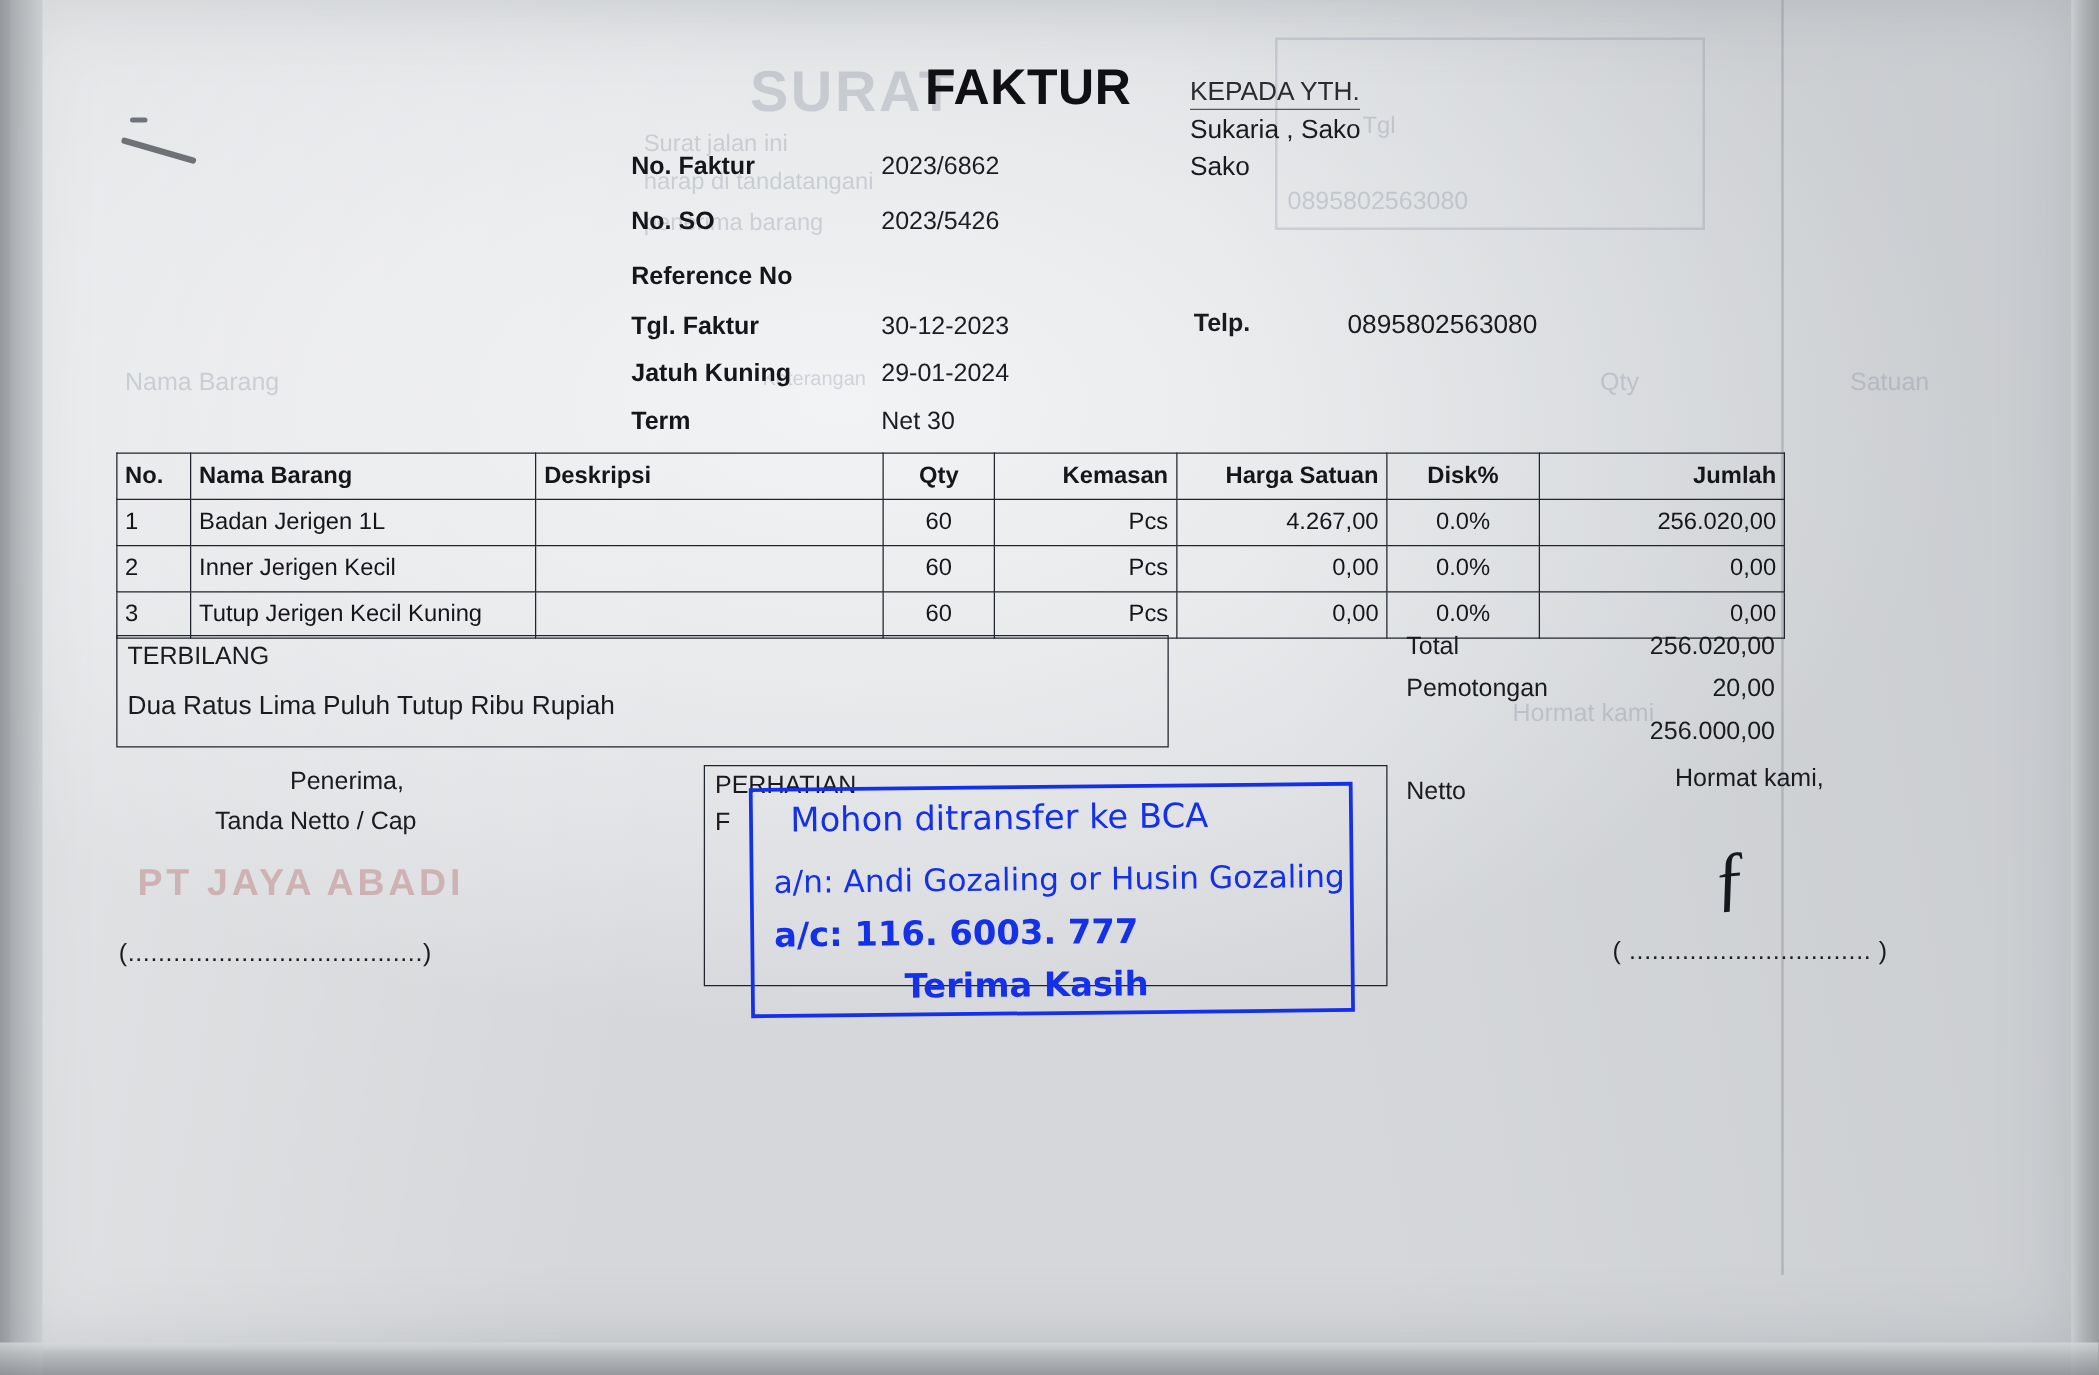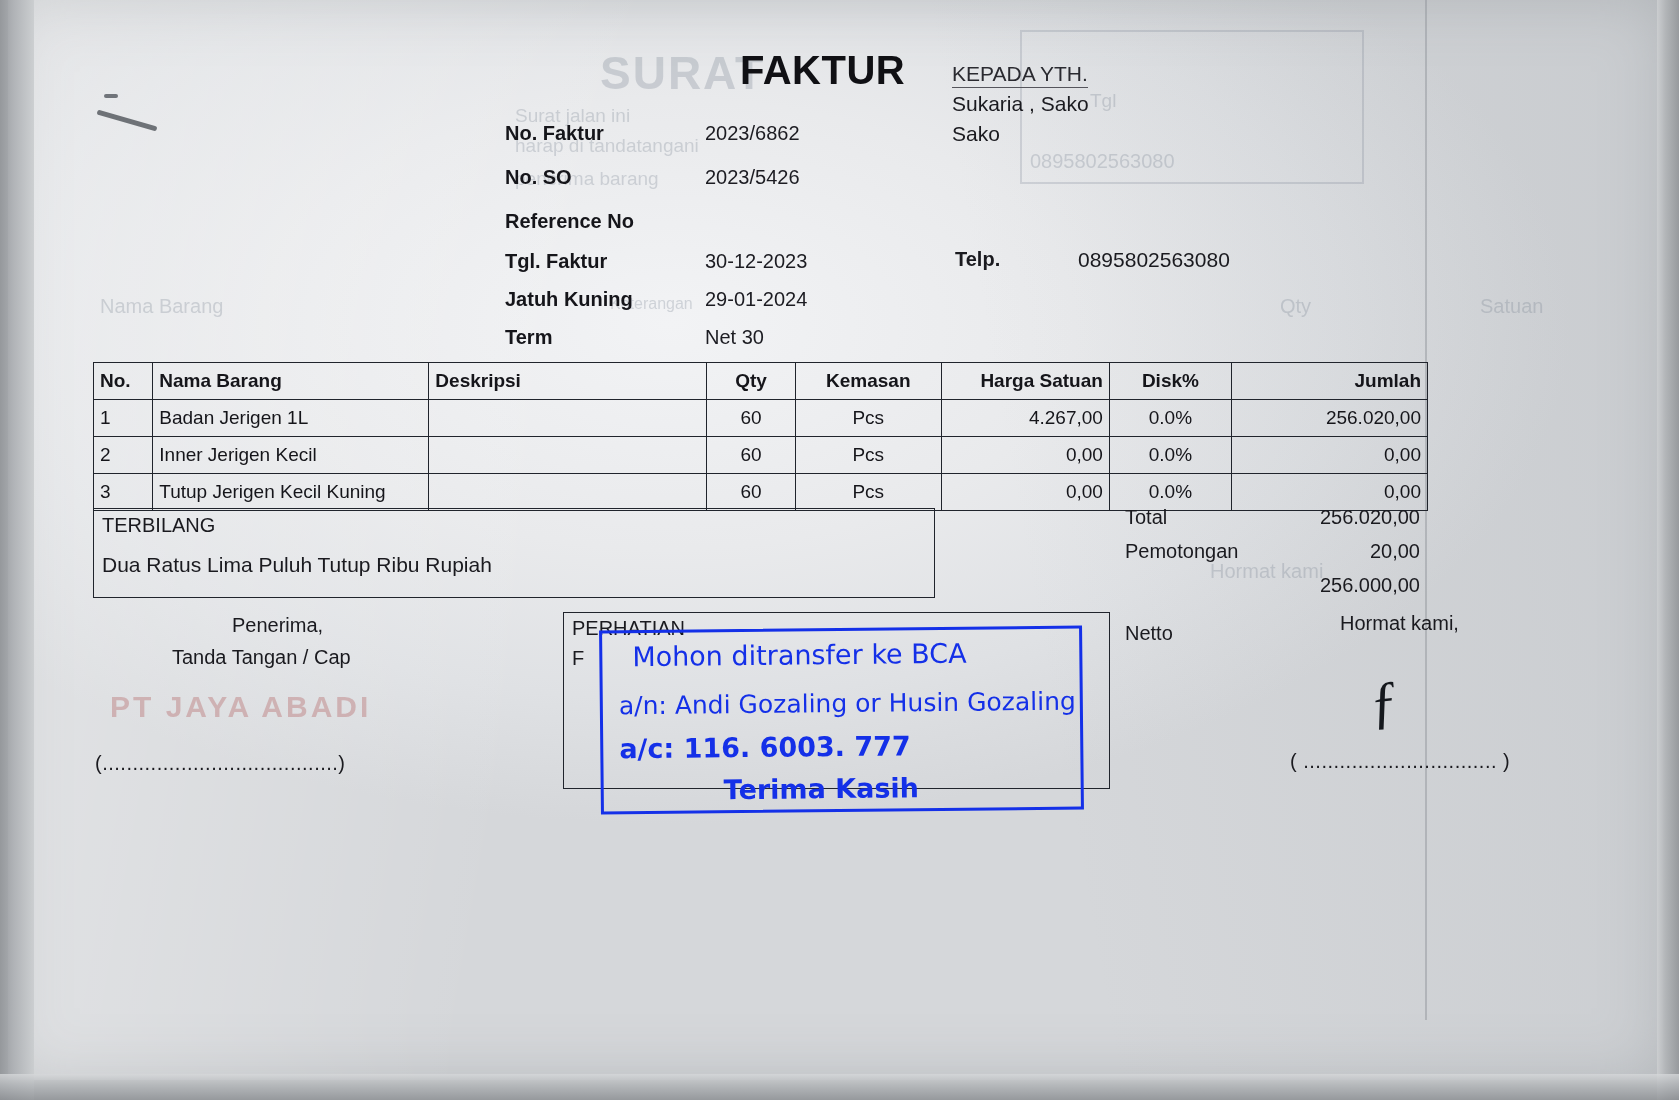--- a/index.html
+++ b/index.html
@@ -118,21 +118,21 @@
     font-weight: normal;
     color: #15151a;
     height: 32px;
     line-height: 1.1;
   }
   .tbl thead th { font-weight: 700; font-size: 19px; }
   .c-no { width: 52px; text-align: left; }
   .c-nama { width: 335px; text-align: left; }
   .c-desk { width: 330px; text-align: left; }
   .c-qty { width: 92px; text-align: center; }
-  .c-kem { width: 150px; text-align: center; }
+  .c-kem { width: 150px; text-align: right; }
   .c-harga { width: 185px; text-align: right; }
   .c-disk { width: 128px; text-align: center; }
   .c-jml { width: 215px; text-align: right; }
 
   .terbilang-box {
     position: absolute;
     left: 93px; top: 508px;
     width: 840px; height: 88px;
     border: 1.5px solid #20242c;
   }
@@ -310,21 +310,21 @@
     <div class="sum-label" style="left:1125px; top:506px;">Total</div>
     <div class="sum-value" style="left:1200px; top:506px;">256.020,00</div>
 
     <div class="sum-label" style="left:1125px; top:540px;">Pemotongan</div>
     <div class="sum-value" style="left:1200px; top:540px;">20,00</div>
 
     <div class="sum-label" style="left:1125px; top:574px;margin-top:48px;">Netto</div>
     <div class="sum-value" style="left:1200px; top:574px;">256.000,00</div>
 
     <div class="sig-penerima-1">Penerima,</div>
-    <div class="sig-penerima-2">Tanda Tangan / Cap</div>
+    <div class="sig-penerima-2">Tanda Netto / Cap</div>
     <div class="sig-dots-left">(.......................................)</div>
 
     <div class="sig-hormat">Hormat kami,</div>
     <div class="sig-scribble">ƒ</div>
     <div class="sig-dots-right">( ................................ )</div>
 
     <div class="perhatian-box">
       <div class="perhatian-title">PERHATIAN</div>
       <div class="perhatian-sub">F</div>
     </div>

